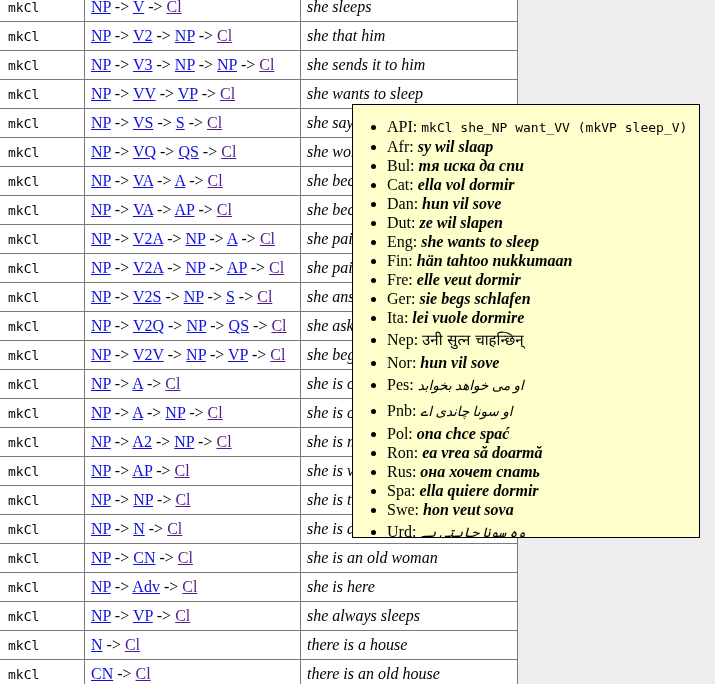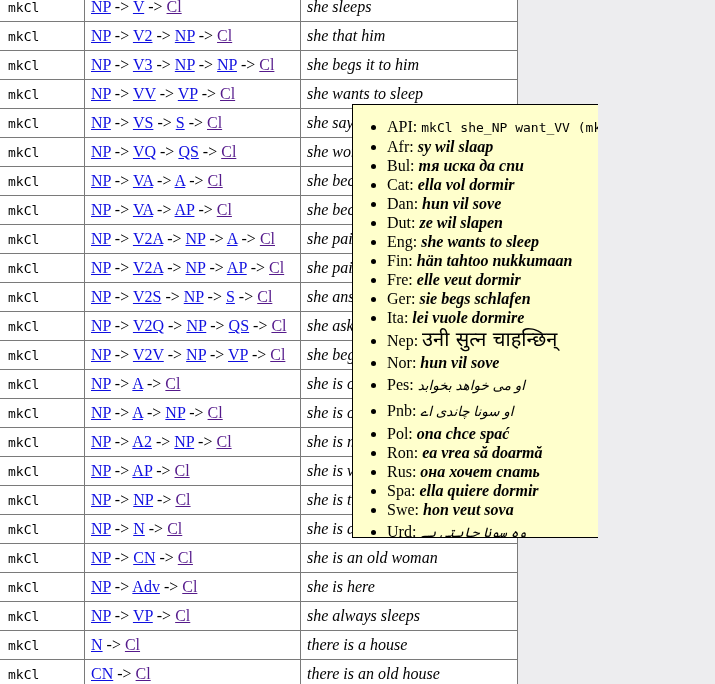--- a/index.html
+++ b/index.html
@@ -14,21 +14,21 @@
   }
   * { margin: 0; padding: 0; box-sizing: content-box; }
   html, body { width: 715px; height: 684px; overflow: hidden; }
   body {
     background: var(--page-bg);
     font-family: "Liberation Serif", serif;
     color: var(--text);
   }
   .stage {
     position: relative;
-    width: 598px;
+    width: 715px;
     height: 684px;
     overflow: hidden;
   }
   table.grid {
     position: absolute;
     left: -1px;
     top: -8px;
     border-collapse: collapse;
     table-layout: fixed;
     background: var(--cell-bg);
@@ -86,25 +86,25 @@
   .tooltip .lab { font-style: normal; }
   .tooltip .txt-it { font-style: italic; font-weight: bold; }
   .tooltip .txt-code {
     font-family: "DejaVu Sans Mono", monospace;
     font-size: 13px;
     font-style: normal;
   }
   .tooltip .txt-deva {
     font-style: normal;
     font-family: "DejaVu Sans", sans-serif;
-    font-size: 20px;
+    font-size: 15px;
   }
   .tooltip .txt-arab {
     font-style: italic;
-    font-family: Liberation Sans, sans-serif;
+    font-family: Liberation Serif, serif;
     font-size: 13.5px;
   }
 </style>
 </head>
 <body>
 
 <div class="stage">
 
   <table class="grid">
     <colgroup>
@@ -119,21 +119,21 @@
           <td class="ex">she sleeps</td>
         </tr>
         <tr>
           <td class="fn">mkCl</td>
           <td class="sig"><a href="#">NP</a> -&gt; <a href="#">V2</a> -&gt; <a href="#">NP</a> -&gt; <a href="#" class="visited">Cl</a></td>
           <td class="ex">she that him</td>
         </tr>
         <tr>
           <td class="fn">mkCl</td>
           <td class="sig"><a href="#">NP</a> -&gt; <a href="#">V3</a> -&gt; <a href="#">NP</a> -&gt; <a href="#">NP</a> -&gt; <a href="#" class="visited">Cl</a></td>
-          <td class="ex">she begs it to him</td>
+          <td class="ex">she sends it to him</td>
         </tr>
         <tr>
           <td class="fn">mkCl</td>
           <td class="sig"><a href="#">NP</a> -&gt; <a href="#">VV</a> -&gt; <a href="#">VP</a> -&gt; <a href="#" class="visited">Cl</a></td>
           <td class="ex">she wants to sleep</td>
         </tr>
         <tr>
           <td class="fn">mkCl</td>
           <td class="sig"><a href="#">NP</a> -&gt; <a href="#">VS</a> -&gt; <a href="#">S</a> -&gt; <a href="#" class="visited">Cl</a></td>
           <td class="ex">she says that I sleep</td>

